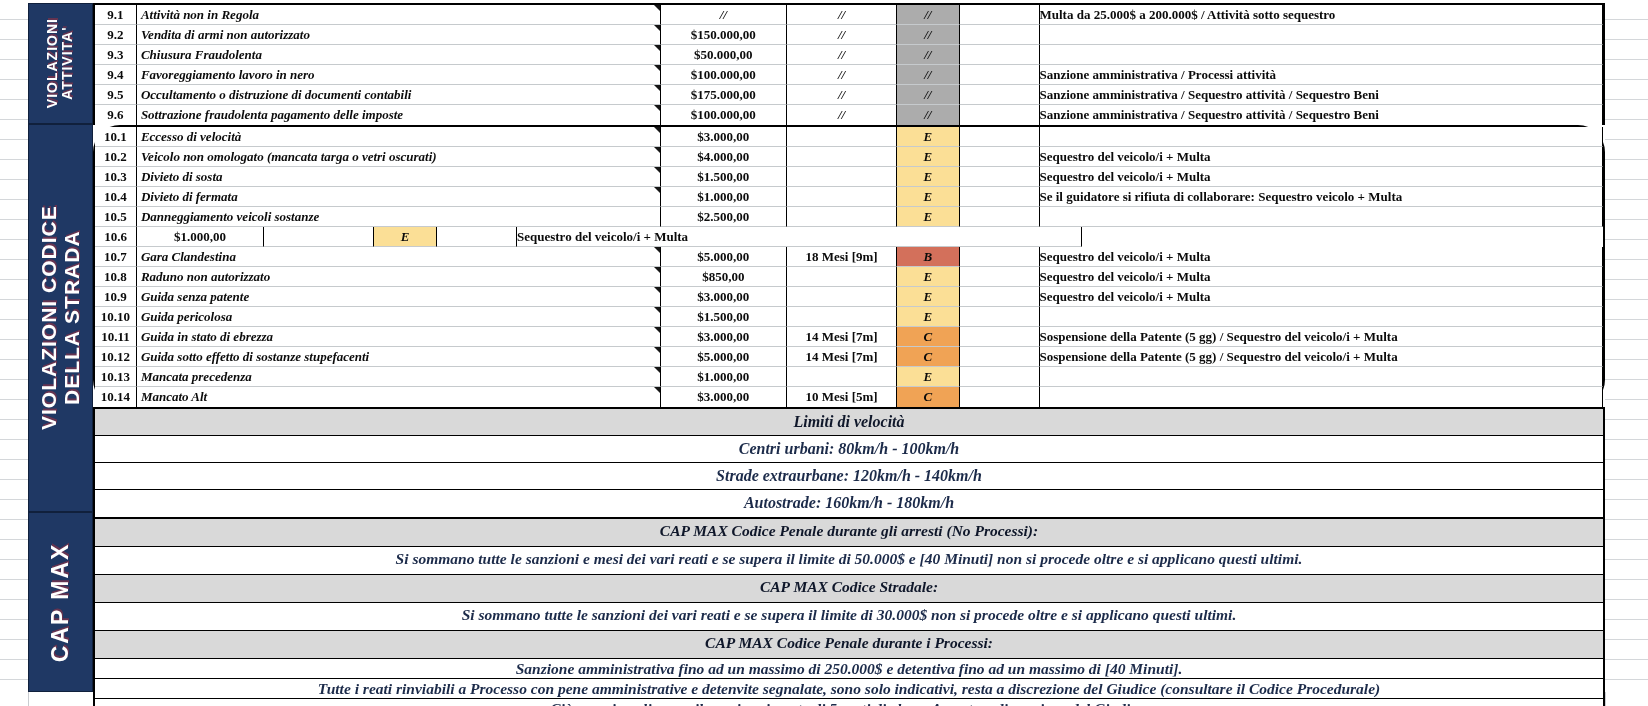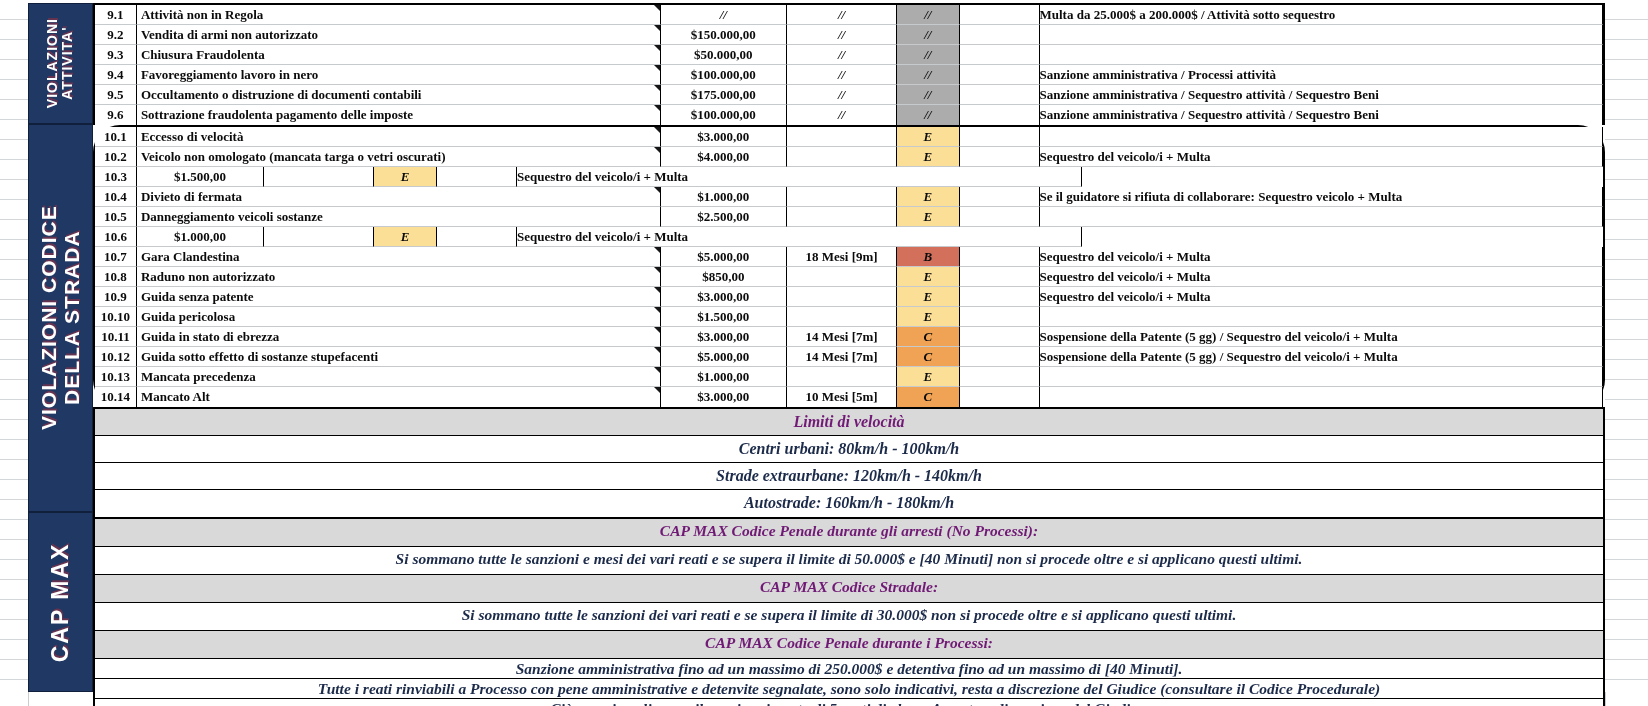--- a/index.html
+++ b/index.html
@@ -44,42 +44,42 @@
   #sect-strada   { border-top:2px solid #000;border-radius:27px; }
 
   .vrow { display:flex; height:20px; }
   .vrow .c {
     height:20px; line-height:19px; border-right:1px solid #000;
     border-bottom:1px solid #c6cacd; font-weight:bold; font-size:13px; color:#0b0b0b;
     overflow:hidden; white-space:nowrap; position:relative; background:#fff;
   }
   .vrow:last-child .c { border-bottom:none; }
   .c-num  { width:42px;  text-align:center; font-size:11px; }
-  .c-desc { width:525px; text-align:left; padding-left:4px; }
+  .c-desc { width:525px; text-align:left; padding-left:4px;font-style:italic; }
   .c-fine { width:127px; text-align:center; }
   .c-jail { width:110px; text-align:center; }
   .c-cls  { width:63px;  text-align:center; font-style:italic; }
   .c-gap  { width:80px;  }
   .c-note { width:565px; border-right:none; }
   .slash  { font-style:italic; }
 
   .marker {
     position:absolute; top:0; right:0; width:0; height:0;
     border-top:6px solid #151515; border-left:6px solid transparent;
   }
 
   
   .band { border-left:2px solid #000; border-right:2px solid #000; border-top:2px solid #000; }
   #sect-cap { border-bottom:2px solid #000; }
   .brow {
     width:100%; text-align:center; font-weight:bold; font-style:italic;
     border-bottom:1px solid #000; overflow:hidden; white-space:nowrap;
   }
   .brow:last-child { border-bottom:none; }
-  .brow.hdr  { background:#d9d9d9; color:#701a75; }
+  .brow.hdr  { background:#d9d9d9; color:#0f172a; }
   .brow.body { background:#ffffff; color:#1c2b4a; }
   .speed .brow { height:27px; line-height:26px; font-size:16px; }
   .cap .brow   { height:28px; line-height:23px; font-size:15.5px; }
   .cap .brow.small { height:20px; line-height:19px; }
 </style>
 </head>
 <body>
 
 <div class="gridstrip gutter-left"></div>
 <div class="gridstrip gutter-right"></div>
@@ -184,20 +184,21 @@
         <div class="c c-num">10.2</div>
         <div class="c c-desc">Veicolo non omologato (mancata targa o vetri oscurati)<span class="marker"></span></div>
         <div class="c c-fine">$4.000,00</div>
         <div class="c c-jail"></div>
         <div class="c c-cls" style="background: rgb(251, 223, 150);">E</div>
         <div class="c c-gap"></div>
         <div class="c c-note">Sequestro del veicolo/i + Multa</div>
       </div>
       <div class="vrow">
         <div class="c c-num">10.3</div>
+        <div class="c c-desc">Divieto di sosta<span class="marker"></span></div>
         <div class="c c-fine">$1.500,00</div>
         <div class="c c-jail"></div>
         <div class="c c-cls" style="background: rgb(251, 223, 150);">E</div>
         <div class="c c-gap"></div>
         <div class="c c-note">Sequestro del veicolo/i + Multa</div>
       </div>
       <div class="vrow">
         <div class="c c-num">10.4</div>
         <div class="c c-desc">Divieto di fermata<span class="marker"></span></div>
         <div class="c c-fine">$1.000,00</div>

